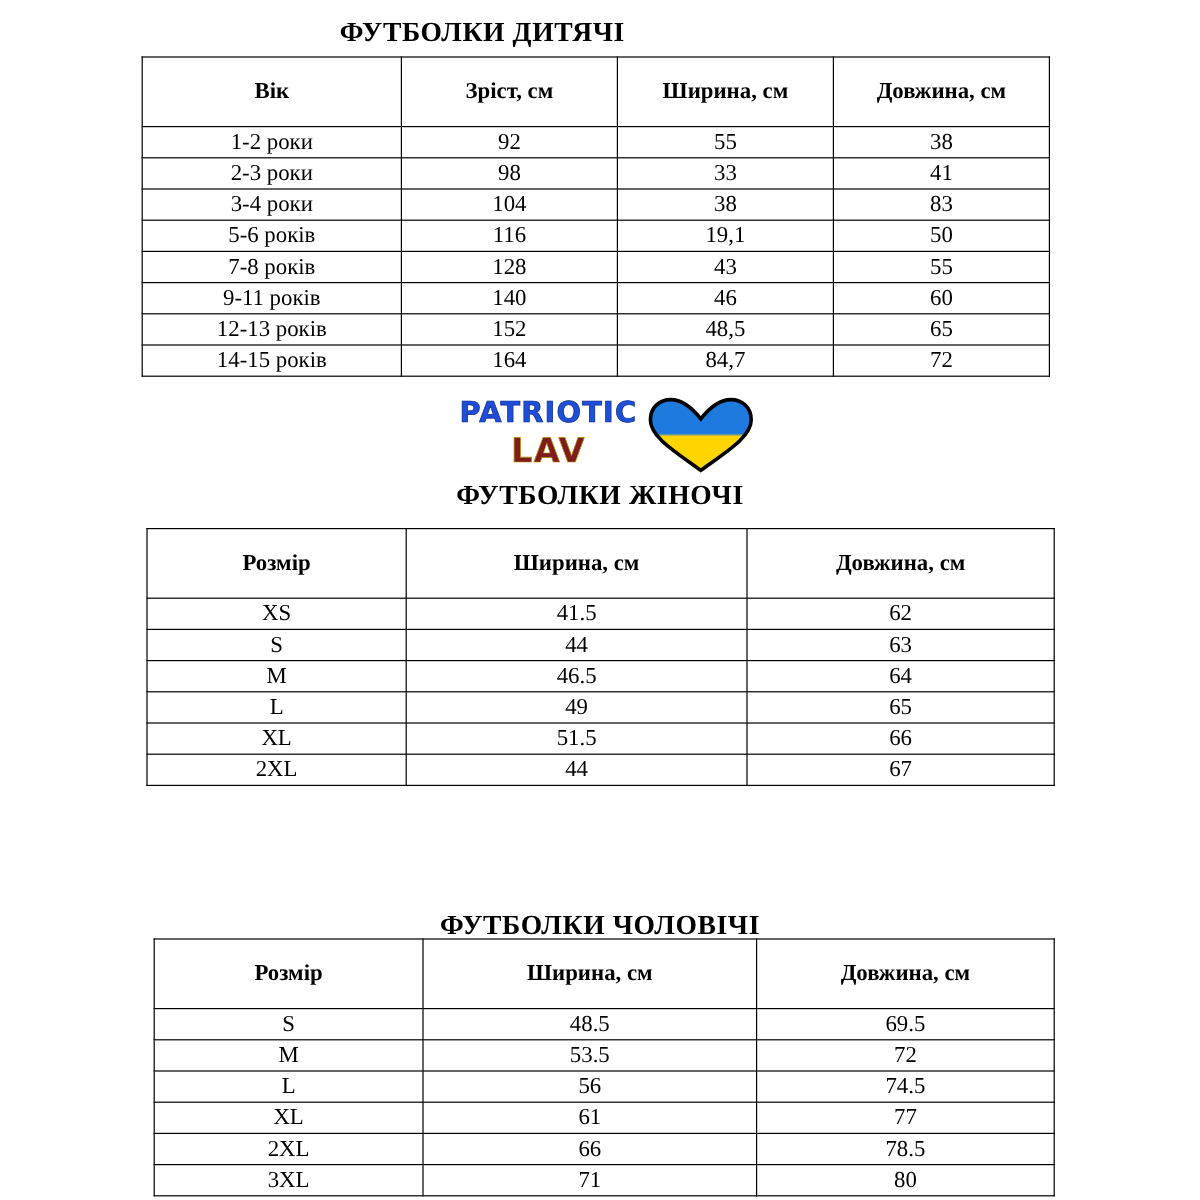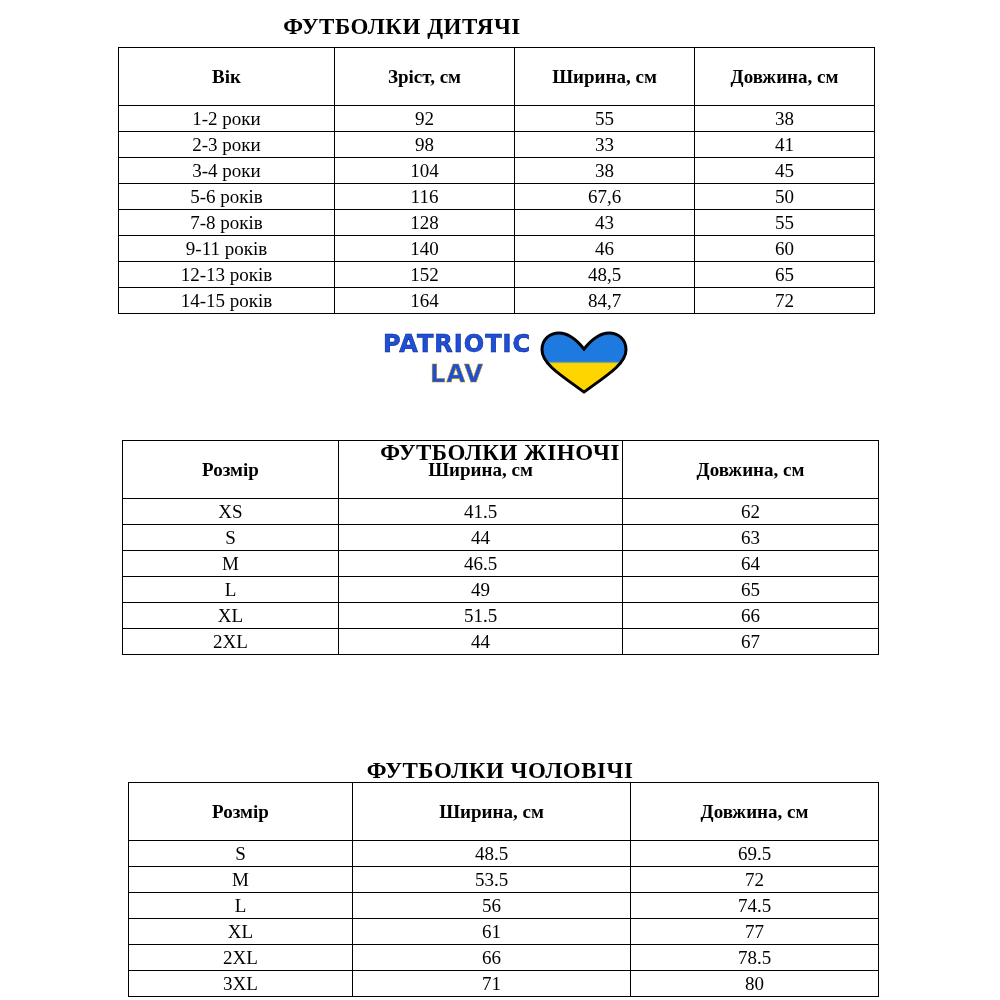--- a/index.html
+++ b/index.html
@@ -83,21 +83,21 @@
     left: 128px;
     top: 782px;
     width: 750px;
   }
   #men-table { width: 750px; }
   #men-table col.c0 { width: 224px; }
   #men-table col.c1 { width: 278px; }
   #men-table col.c2 { width: 248px; }
 
   #title-kids { position: absolute; left: 0; top: 14px; width: 804px; }
-  #title-women { position: absolute; left: 0; top: 400px; width: 1000px; margin-top: 40px; }
+  #title-women { position: absolute; left: 0; top: 400px; width: 1000px; }
   #title-men { position: absolute; left: 0; top: 738px; width: 1000px; margin-top: 20px; }
 
   
   #logo {
     position: absolute;
     left: 372px;
     top: 330px;
     width: 270px;
     height: 64px;
   }
@@ -113,22 +113,22 @@
     font-weight: bold;
     letter-spacing: 1px;
     line-height: 1;
   }
   .logo-word.blue {
     color: #1f4fd8;
     font-size: 24px;
     -webkit-text-stroke: 0.6px #0b2a8a;
   }
   .logo-word.yellow {
-    color: #1d4ed8;
-    font-size: 24px;
+    color: #7f1d1d;
+    font-size: 28px;
     margin-top: 6px;
     -webkit-text-stroke: 0.6px #b38f00;
   }
   #logo-heart {
     position: absolute;
     left: 160px;
     top: 0px;
     width: 105px;
     height: 64px;
   }
@@ -166,26 +166,26 @@
         <tr>
           <td>2-3 роки</td>
           <td>98</td>
           <td>33</td>
           <td>41</td>
         </tr>
         <tr>
           <td>3-4 роки</td>
           <td>104</td>
           <td>38</td>
-          <td>45</td>
+          <td>83</td>
         </tr>
         <tr>
           <td>5-6 років</td>
           <td>116</td>
-          <td>67,6</td>
+          <td>19,1</td>
           <td>50</td>
         </tr>
         <tr>
           <td>7-8 років</td>
           <td>128</td>
           <td>43</td>
           <td>55</td>
         </tr>
         <tr>
           <td>9-11 років</td>

